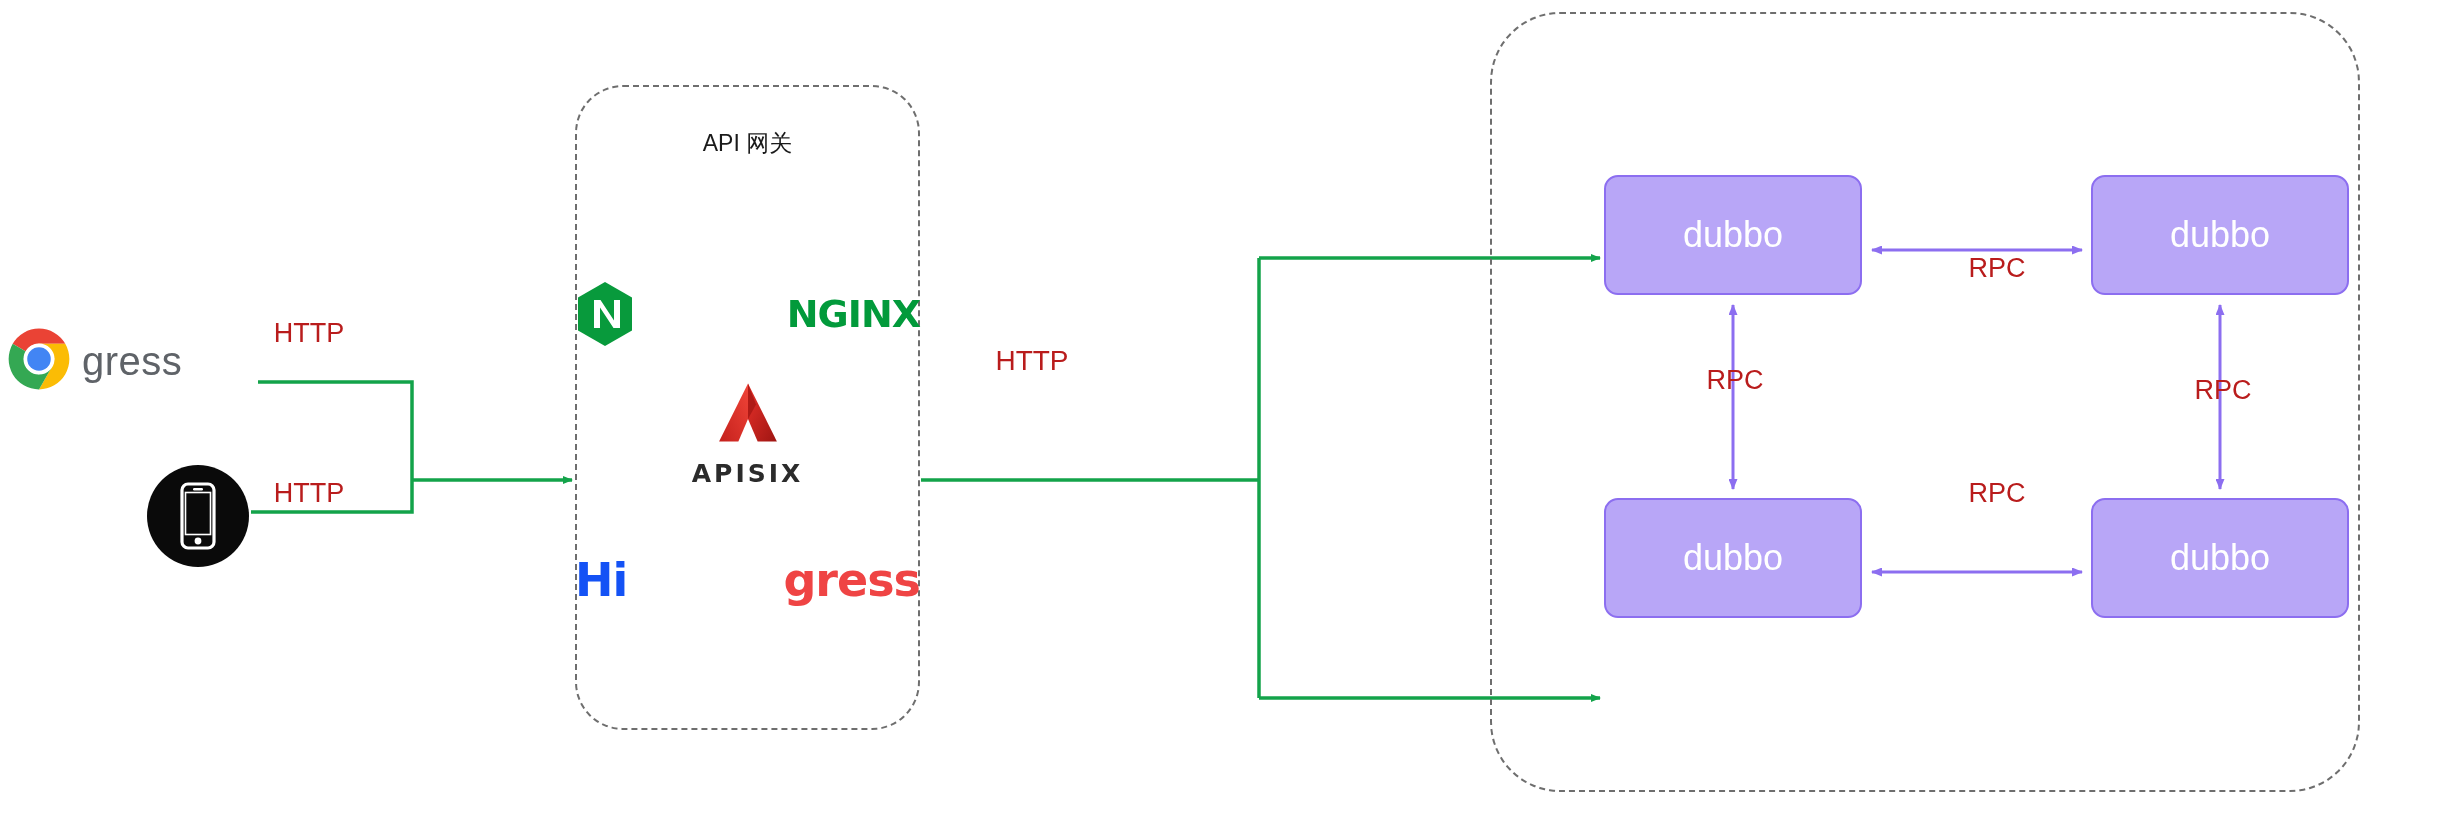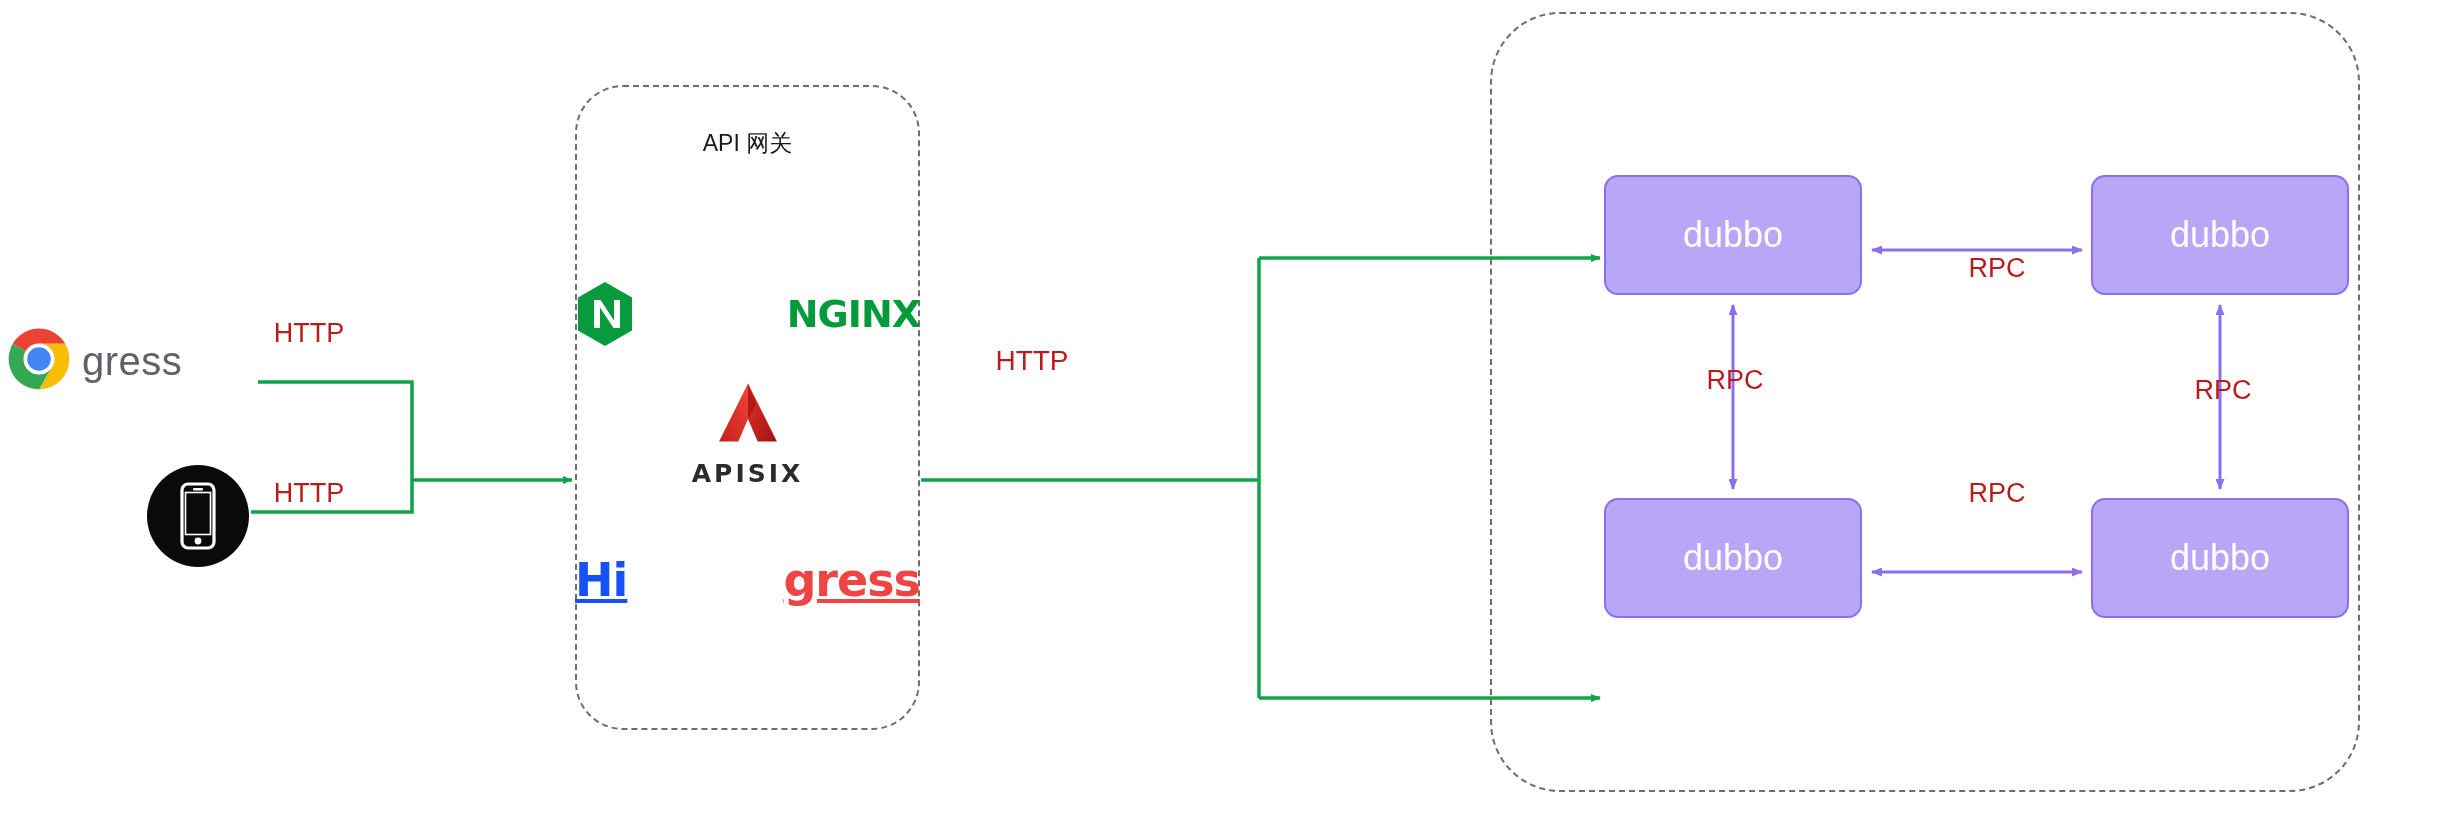--- a/index.html
+++ b/index.html
@@ -119,21 +119,20 @@
     font-weight: bold;
     color: #2b2b2b;
     letter-spacing: 3px;
     font-family: "DejaVu Sans", sans-serif;
   }
   .higress-word {
     font-size: 46px;
     font-weight: bold;
     letter-spacing: -1px;
     font-family: "DejaVu Sans", sans-serif;
-    text-decoration: underline;
   }
   #higress-hi { color: #1452f5; }
   #higress-rest { color: #ef4444; }
 
   
   .dubbo-box {
     position: absolute;
     box-sizing: border-box;
     background: #b8a6f7;
     border: 2px solid #8c6ef0;

